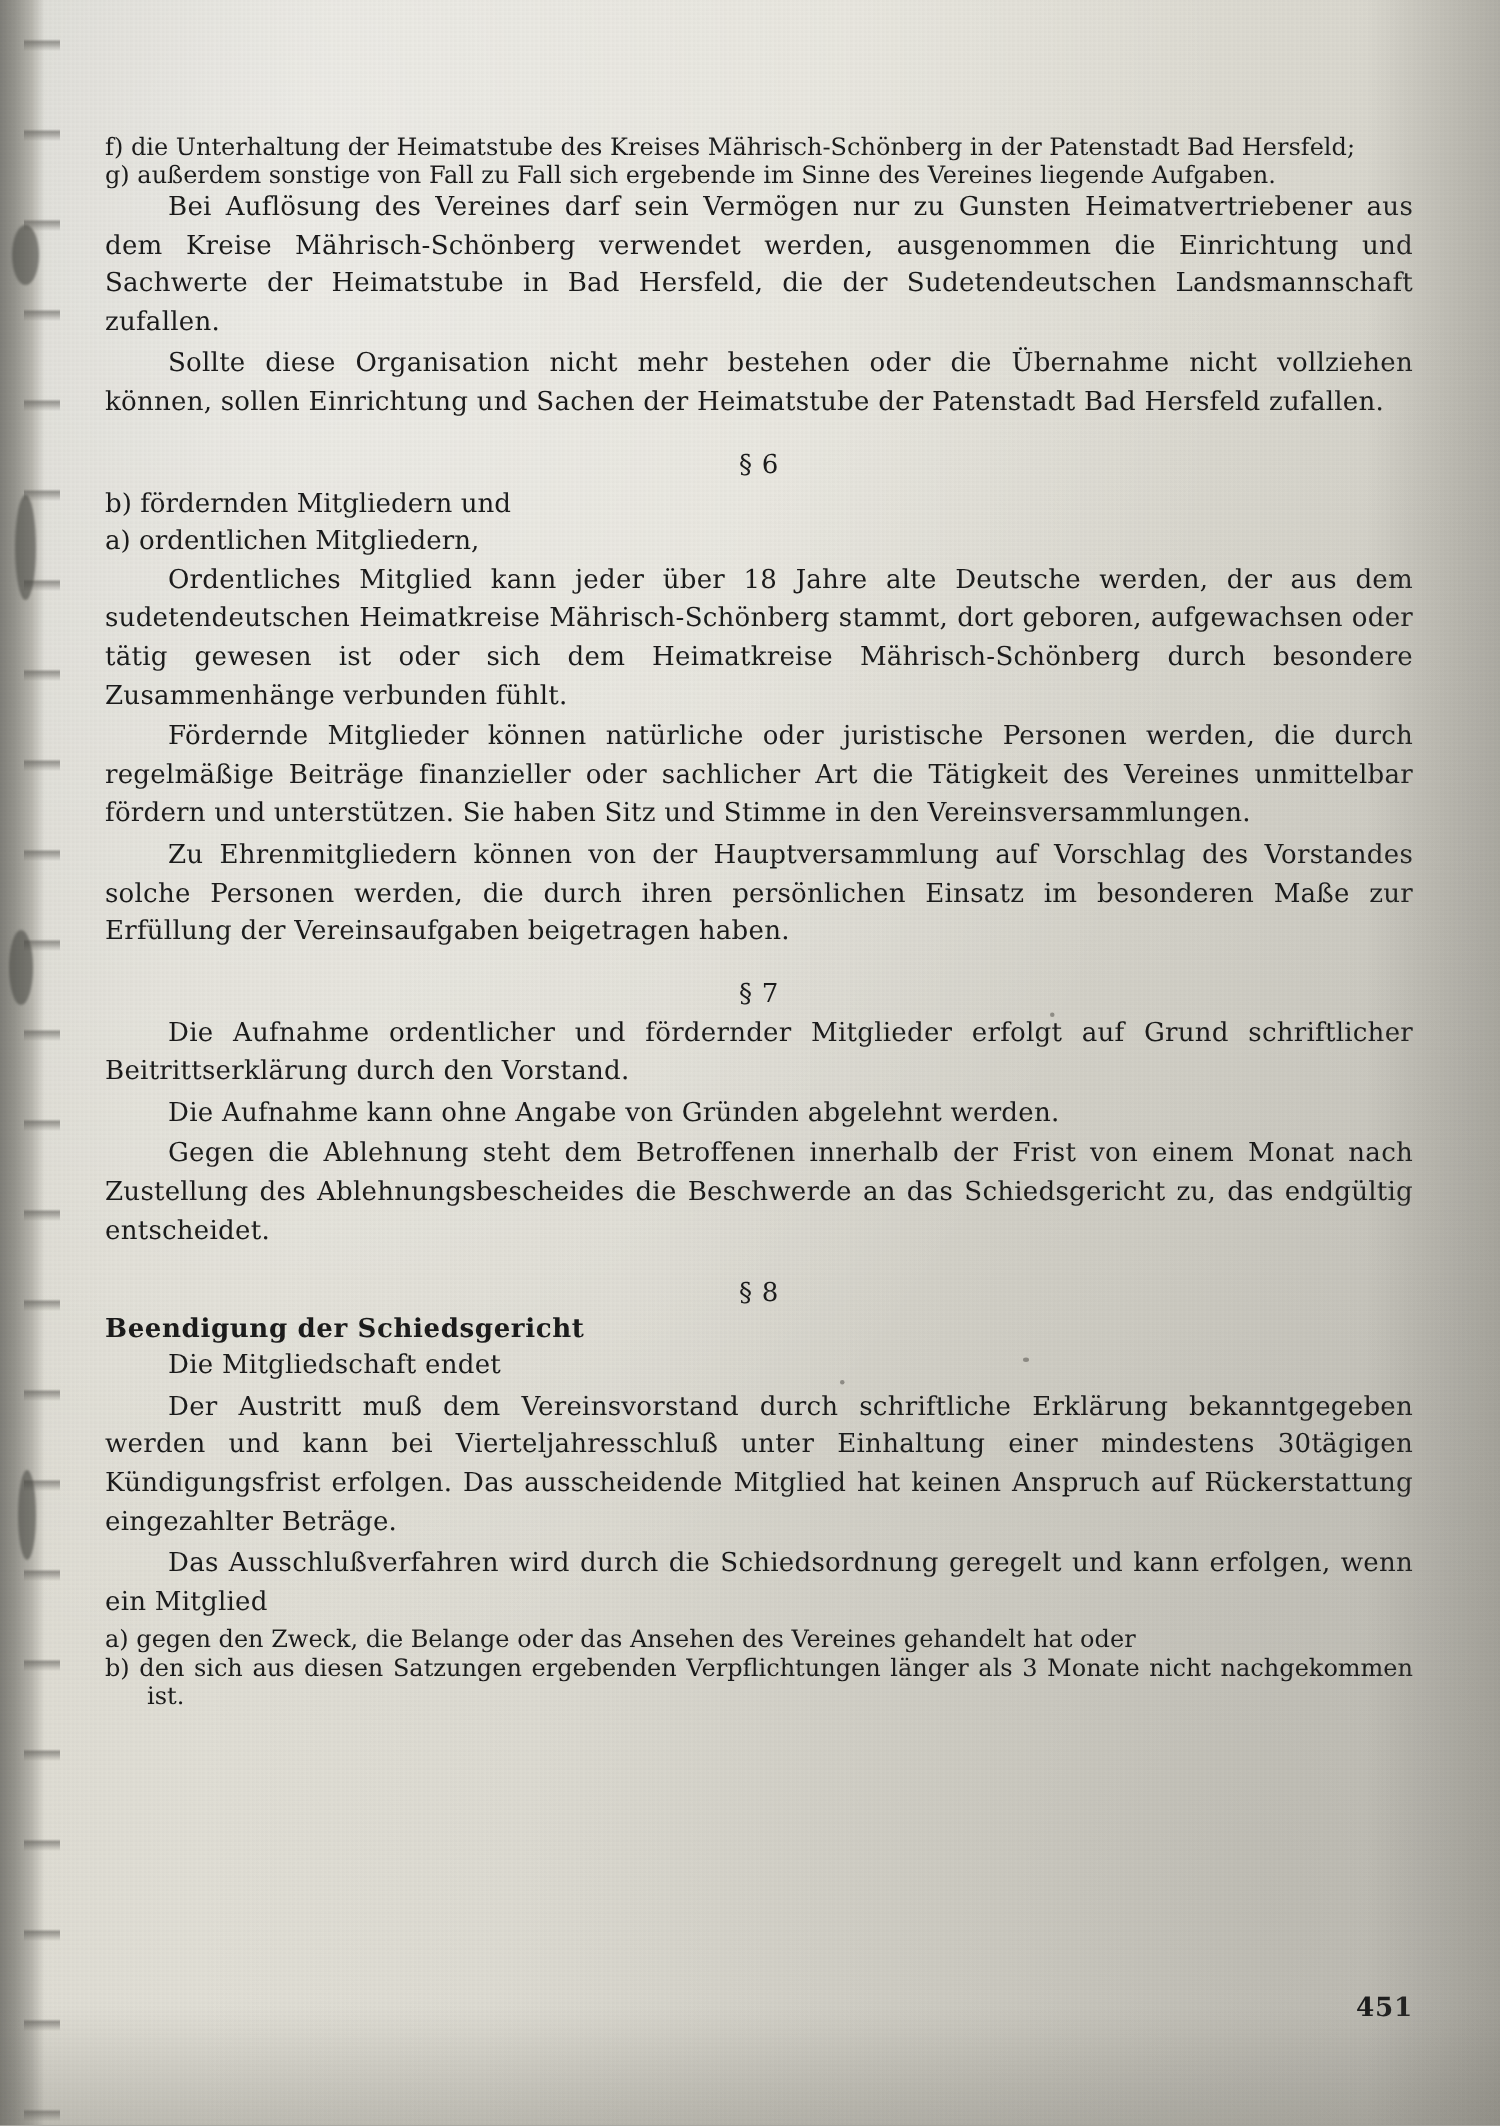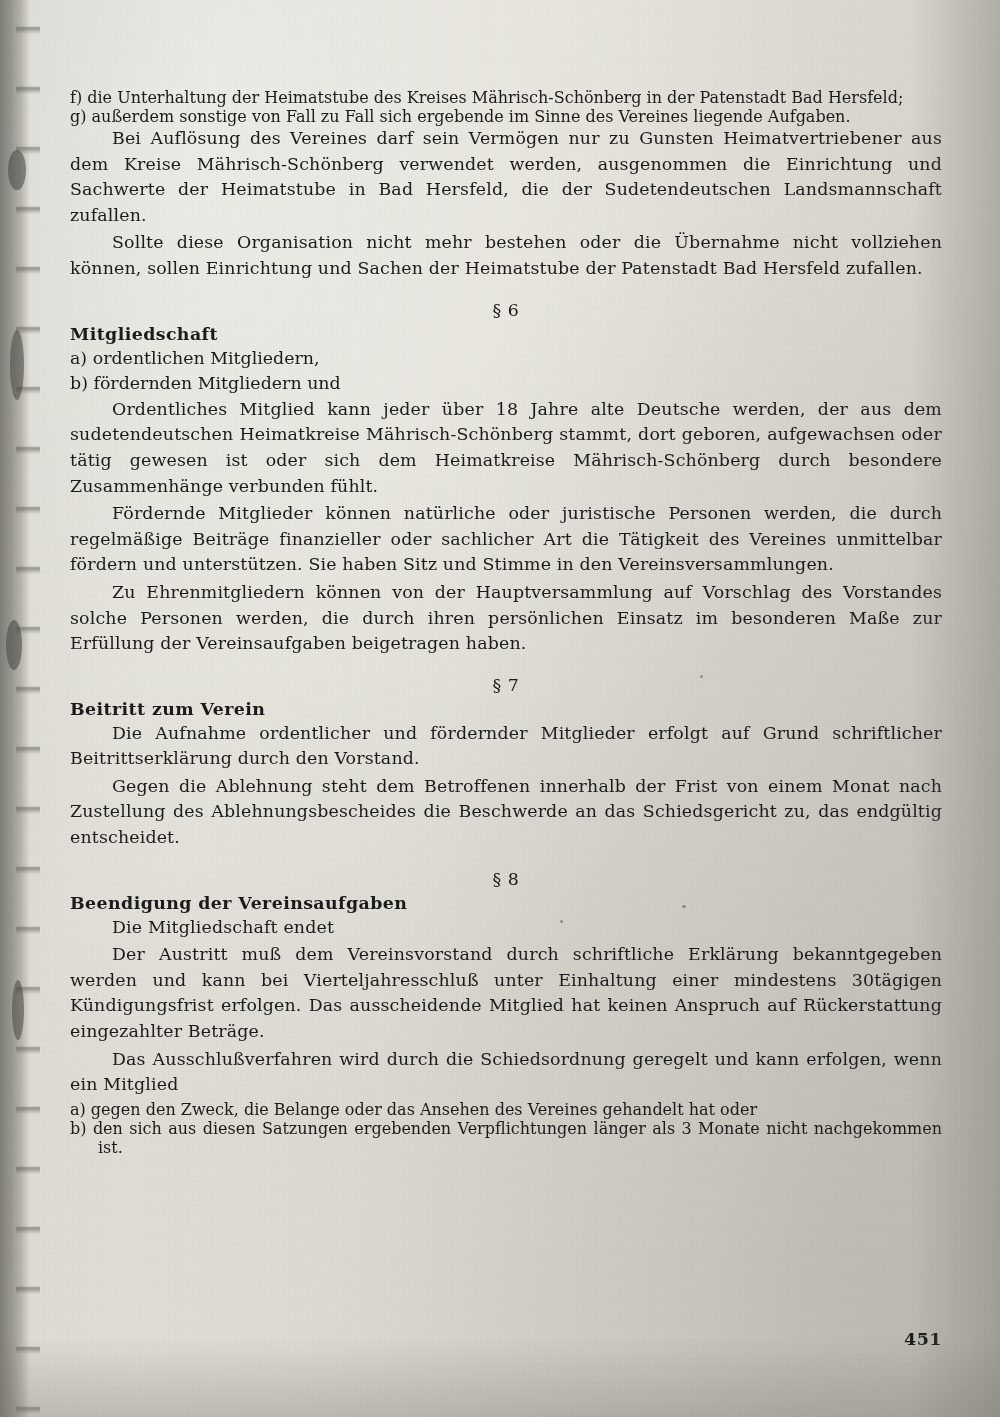--- a/index.html
+++ b/index.html
@@ -155,37 +155,36 @@
 
   <div class="content">
 
     <div class="hang">f)  die Unterhaltung der Heimatstube des Kreises Mährisch-Schönberg in der Patenstadt Bad Hersfeld;</div>
     <div class="hang">g)  außerdem sonstige von Fall zu Fall sich ergebende im Sinne des Vereines liegende Aufgaben.</div>
 
     <p class="para">Bei Auflösung des Vereines darf sein Vermögen nur zu Gunsten Heimatvertriebener aus dem Kreise Mährisch-Schönberg verwendet werden, ausgenommen die Einrichtung und Sachwerte der Heimatstube in Bad Hersfeld, die der Sudetendeutschen Landsmannschaft zufallen.</p>
     <p class="para">Sollte diese Organisation nicht mehr bestehen oder die Übernahme nicht vollziehen können, sollen Einrichtung und Sachen der Heimatstube der Patenstadt Bad Hersfeld zufallen.</p>
 
     <div class="section-num">§ 6</div>
-    <div class="section-head">Mitgliedschaft</div>
 
+    <div class="listitem">b) fördernden Mitgliedern und</div>
     <div class="listitem">a) ordentlichen Mitgliedern,</div>
-    <div class="listitem">b) fördernden Mitgliedern und</div>
 
     <p class="para">Ordentliches Mitglied kann jeder über 18 Jahre alte Deutsche werden, der aus dem sudetendeutschen Heimatkreise Mährisch-Schönberg stammt, dort geboren, aufgewachsen oder tätig gewesen ist oder sich dem Heimatkreise Mährisch-Schönberg durch besondere Zusammenhänge verbunden fühlt.</p>
     <p class="para">Fördernde Mitglieder können natürliche oder juristische Personen werden, die durch regelmäßige Beiträge finanzieller oder sachlicher Art die Tätigkeit des Vereines unmittelbar fördern und unterstützen. Sie haben Sitz und Stimme in den Vereinsversammlungen.</p>
     <p class="para">Zu Ehrenmitgliedern können von der Hauptversammlung auf Vorschlag des Vorstandes solche Personen werden, die durch ihren persönlichen Einsatz im besonderen Maße zur Erfüllung der Vereinsaufgaben beigetragen haben.</p>
 
     <div class="section-num">§ 7</div>
-    <div class="section-head">Beitritt zum Verein</div>
 
     <p class="para">Die Aufnahme ordentlicher und fördernder Mitglieder erfolgt auf Grund schriftlicher Beitrittserklärung durch den Vorstand.</p>
+    <p class="para">Die Aufnahme kann ohne Angabe von Gründen abgelehnt werden.</p>
     <p class="para">Gegen die Ablehnung steht dem Betroffenen innerhalb der Frist von einem Monat nach Zustellung des Ablehnungsbescheides die Beschwerde an das Schiedsgericht zu, das endgültig entscheidet.</p>
 
     <div class="section-num">§ 8</div>
-    <div class="section-head">Beendigung der Vereinsaufgaben</div>
+    <div class="section-head">Beendigung der Schiedsgericht</div>
 
     <p class="para">Die Mitgliedschaft endet</p>
 
     <p class="para">Der Austritt muß dem Vereinsvorstand durch schriftliche Erklärung bekanntgegeben werden und kann bei Vierteljahresschluß unter Einhaltung einer mindestens 30tägigen Kündigungsfrist erfolgen. Das ausscheidende Mitglied hat keinen Anspruch auf Rückerstattung eingezahlter Beträge.</p>
     <p class="para">Das Ausschlußverfahren wird durch die Schiedsordnung geregelt und kann erfolgen, wenn ein Mitglied</p>
 
     <div class="hang">a) gegen den Zweck, die Belange oder das Ansehen des Vereines gehandelt hat oder</div>
     <div class="hang">b) den sich aus diesen Satzungen ergebenden Verpflichtungen länger als 3 Monate nicht nachgekommen ist.</div>
 
   </div>

